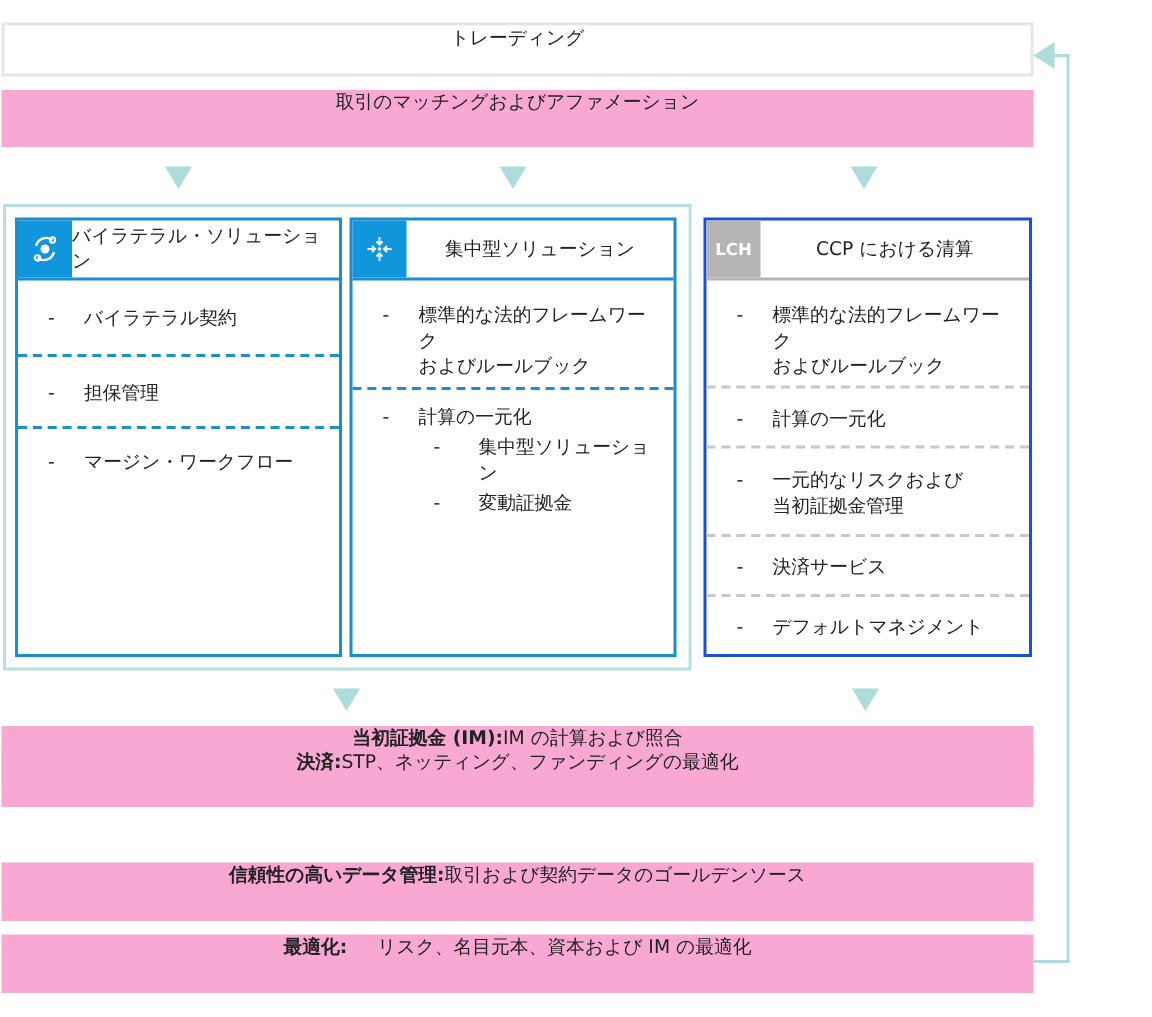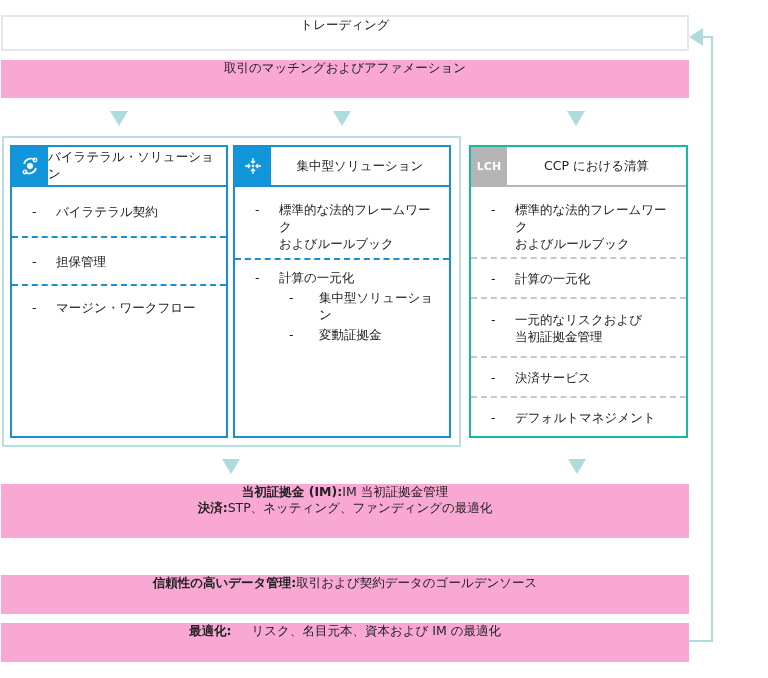--- a/index.html
+++ b/index.html
@@ -23,21 +23,21 @@
 
     .group-frame {
       position: absolute; left: 2px; top: 136px; width: 459px; height: 311px;
       border: 2px solid #b8e0e0;
     }
 
     .card {
       position: absolute; background: #fff;
     }
     .card.blue { border: 2px solid #1a8fcf; }
-    .card.gray { border: 2px solid #14b8a6; }
+    .card.gray { border: 2px solid #1d4ed8; }
 
     .card-header {
       height: 40px; display: flex; align-items: stretch;
       border-bottom: 2px solid;
     }
     .card.blue .card-header { border-bottom-color: #1a8fcf; }
     .card.gray .card-header { border-bottom-color: #b5b5b5; }
 
     .card-badge {
       width: 36px; display: flex; align-items: center; justify-content: center;
@@ -214,21 +214,21 @@
         <span class="txt">デフォルトマネジメント</span>
       </div>
   </div>
 </div>
 
 <div class="arrow-down" style="left:222px; top:459px;"></div>
 <div class="arrow-down" style="left:568px; top:459px;"></div>
 
 <div class="bar teal" style="top:484px; height:38px;">
   <b>当初証拠金 (IM):</b>
-    <span> IM 当初証拠金管理</span>
+    <span> IM の計算および照合</span>
 </div>
 <div class="bar teal" style="top:500px; height:38px;">
   <b>決済:</b>
     <span> STP、ネッティング、ファンディングの最適化</span>
 </div>
 <div class="bar teal" style="top:575px; height:39px;">
   <b>信頼性の高いデータ管理:</b>
     <span> 取引および契約データのゴールデンソース</span>
 </div>
 <div class="bar teal" style="top:623px; height:39px;gap:20px;">

